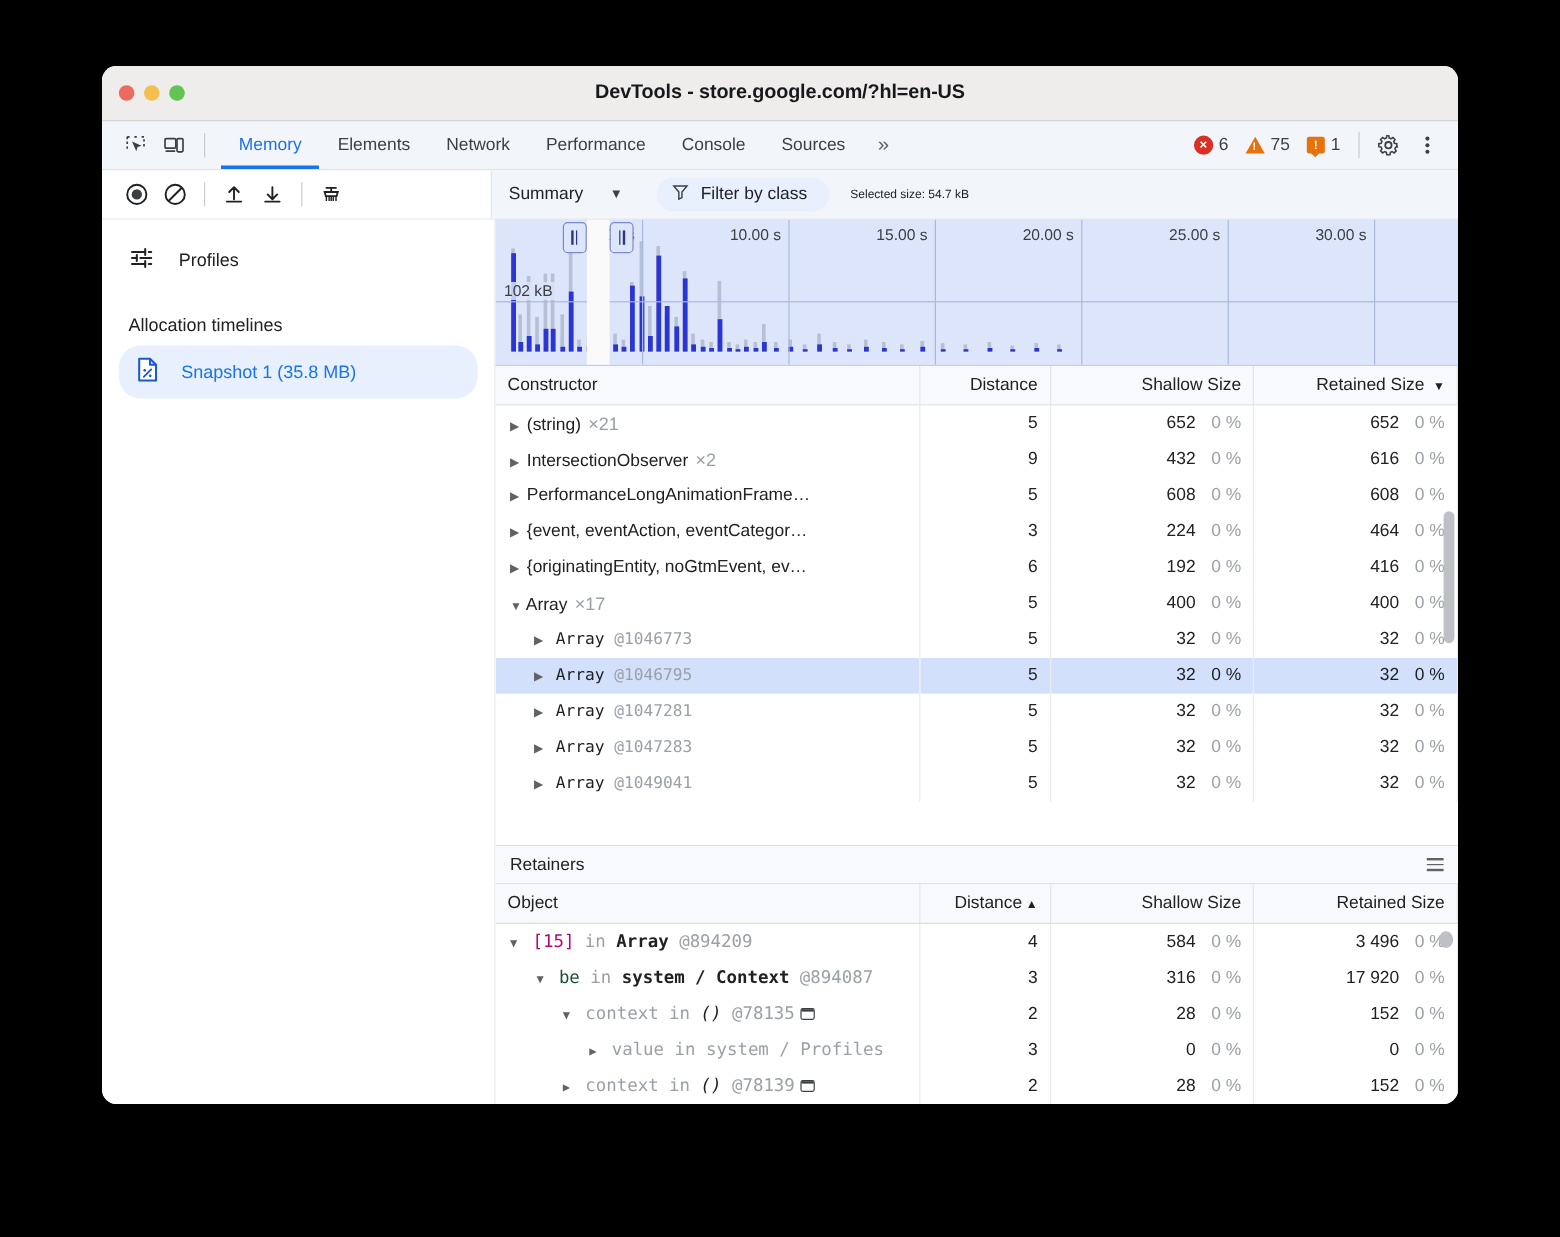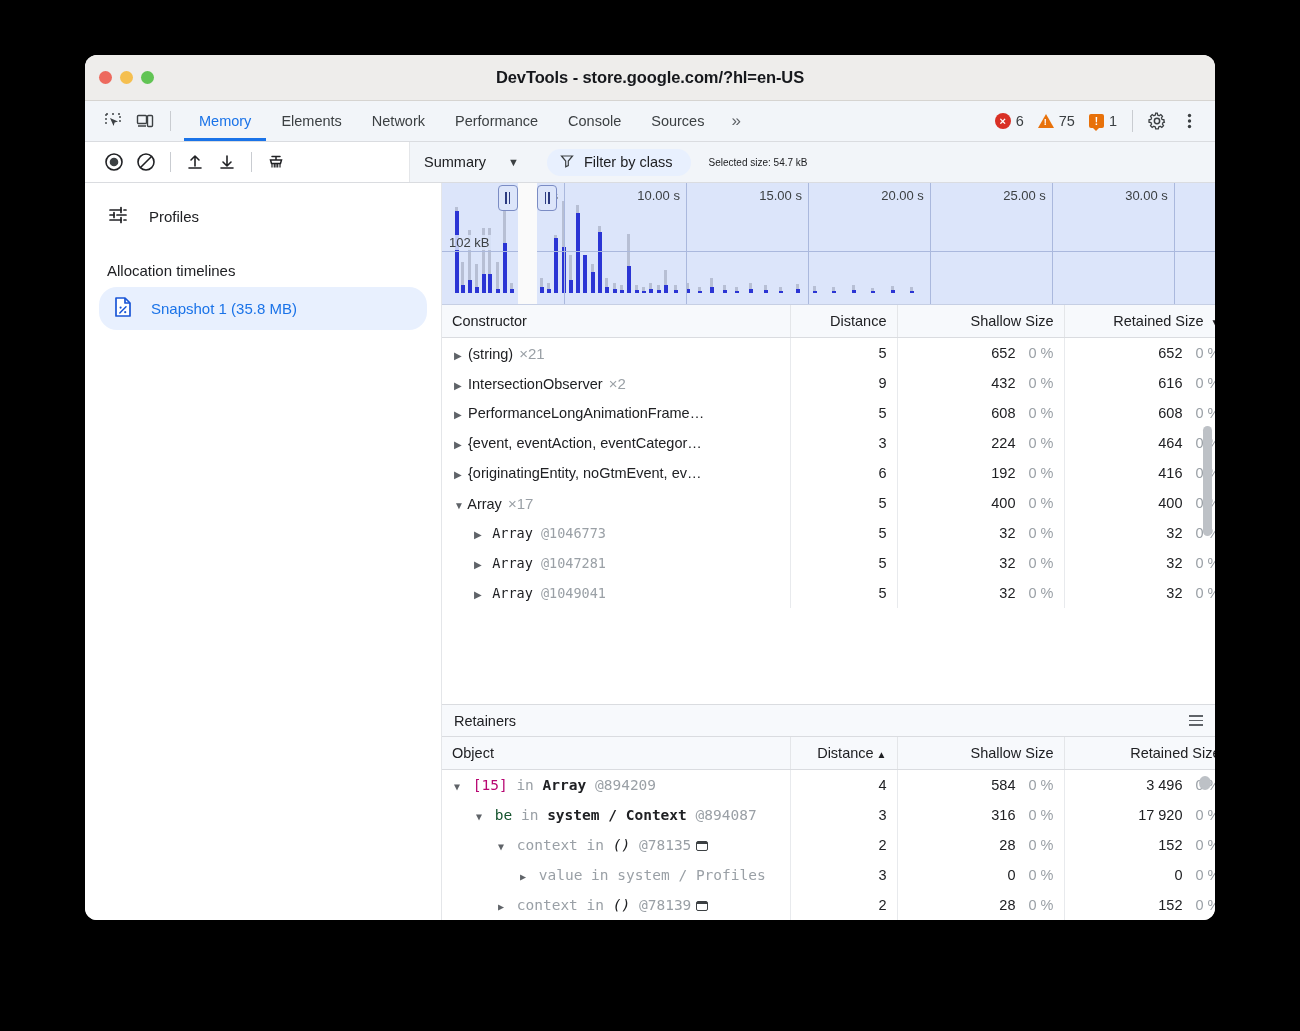--- a/index.html
+++ b/index.html
@@ -119,21 +119,21 @@
   .filter-pill {
     display: flex; align-items: center; gap: 10px;
     background: #e8f0fe; border-radius: 14px;
     padding: 5px 18px 5px 13px; margin-left: 22px;
     font-size: 14.5px; color: #202124; cursor: text;
   }
   .sel-size { font-size: 10px; color: #202124; margin-left: 18px; }
   
   .body { flex: 1; display: flex; min-height: 0; }
   .sidebar {
-    width: 357px; flex: none; background: #fff;
+    width: 328px; flex: none; background: #fff;
     border-right: 1px solid #e4e6e9;
     padding-top: 12px;
   }
   .profiles-row {
     display: flex; align-items: center; gap: 20px;
     padding: 9px 14px 9px 22px; cursor: pointer;
   }
   .profiles-row span { font-size: 15px; color: #202124; }
   .section-label {
     font-size: 15px; color: #202124;
@@ -560,22 +560,34 @@
                   <td class="num">5</td>
                   <td class="num">400<span class="pct">0 %</span></td>
                   <td class="num">400<span class="pct">0 %</span></td>
                 </tr>
                 <tr>
                   <td style="padding-left: 32px;"><span class="tri closed"></span><span class="mono"> Array</span><span class="mono addr"> @1046773</span></td>
                   <td class="num">5</td>
                   <td class="num">32<span class="pct">0 %</span></td>
                   <td class="num">32<span class="pct">0 %</span></td>
                 </tr>
+                <tr class="sel">
+                  <td style="padding-left: 32px;"><span class="tri closed"></span><span class="mono"> Array</span><span class="mono addr"> @1046795</span></td>
+                  <td class="num">5</td>
+                  <td class="num">32<span class="pct">0 %</span></td>
+                  <td class="num">32<span class="pct">0 %</span></td>
+                </tr>
                 <tr>
                   <td style="padding-left: 32px;"><span class="tri closed"></span><span class="mono"> Array</span><span class="mono addr"> @1047281</span></td>
+                  <td class="num">5</td>
+                  <td class="num">32<span class="pct">0 %</span></td>
+                  <td class="num">32<span class="pct">0 %</span></td>
+                </tr>
+                <tr>
+                  <td style="padding-left: 32px;"><span class="tri closed"></span><span class="mono"> Array</span><span class="mono addr"> @1047283</span></td>
                   <td class="num">5</td>
                   <td class="num">32<span class="pct">0 %</span></td>
                   <td class="num">32<span class="pct">0 %</span></td>
                 </tr>
                 <tr>
                   <td style="padding-left: 32px;"><span class="tri closed"></span><span class="mono"> Array</span><span class="mono addr"> @1049041</span></td>
                   <td class="num">5</td>
                   <td class="num">32<span class="pct">0 %</span></td>
                   <td class="num">32<span class="pct">0 %</span></td>
                 </tr>

